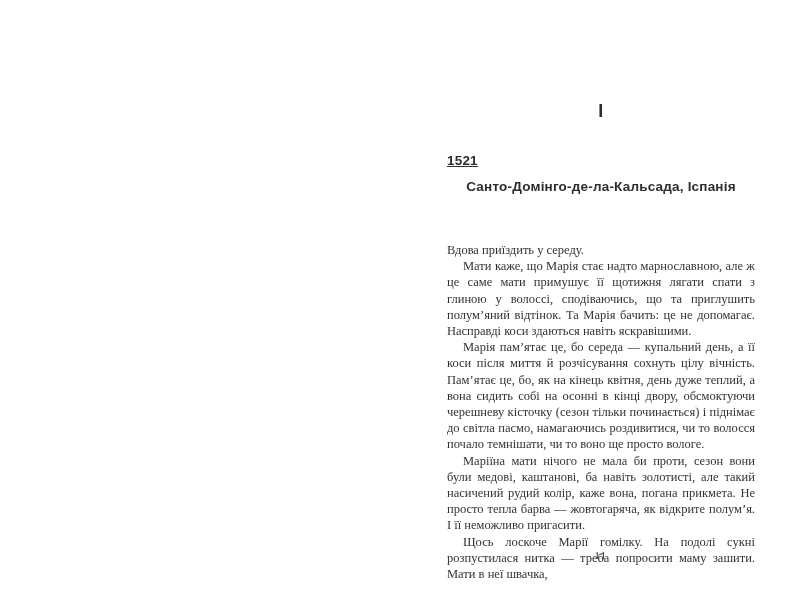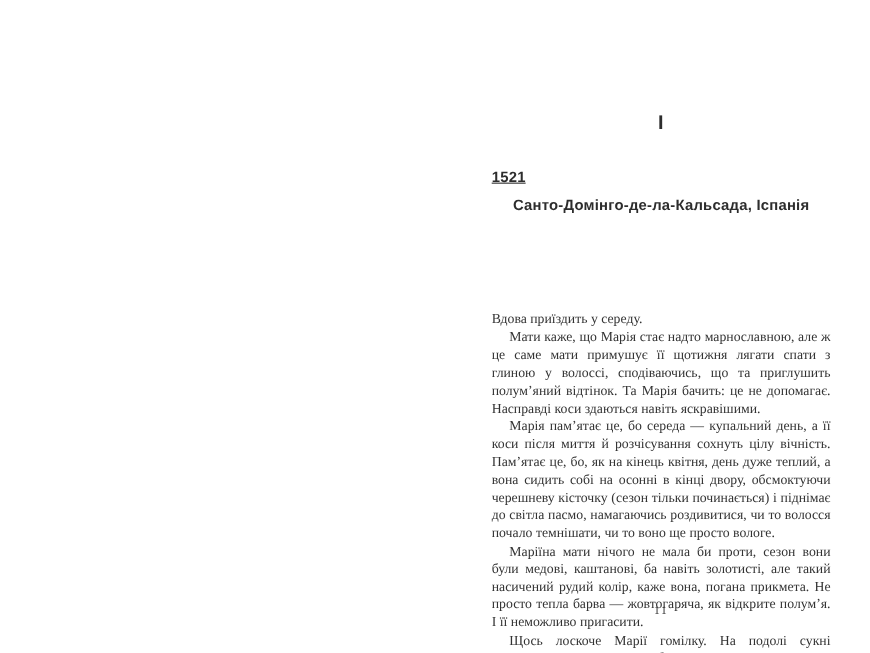--- a/index.html
+++ b/index.html
@@ -83,21 +83,20 @@
     text-align: justify;
     color: var(--text, #333333);
   }
   .body-text p {
     margin: 0;
     padding: 0;
     text-indent: 16px;
   }
   .body-text p.first {
     text-indent: 0;
-    margin-top: 40px;
   }
   .page-number {
     position: absolute;
     top: 550px;
     left: 0;
     width: 100%;
     text-align: center;
     font-size: 10.5px;
     letter-spacing: 1.5px;
     color: var(--text, #3a3a3a);

